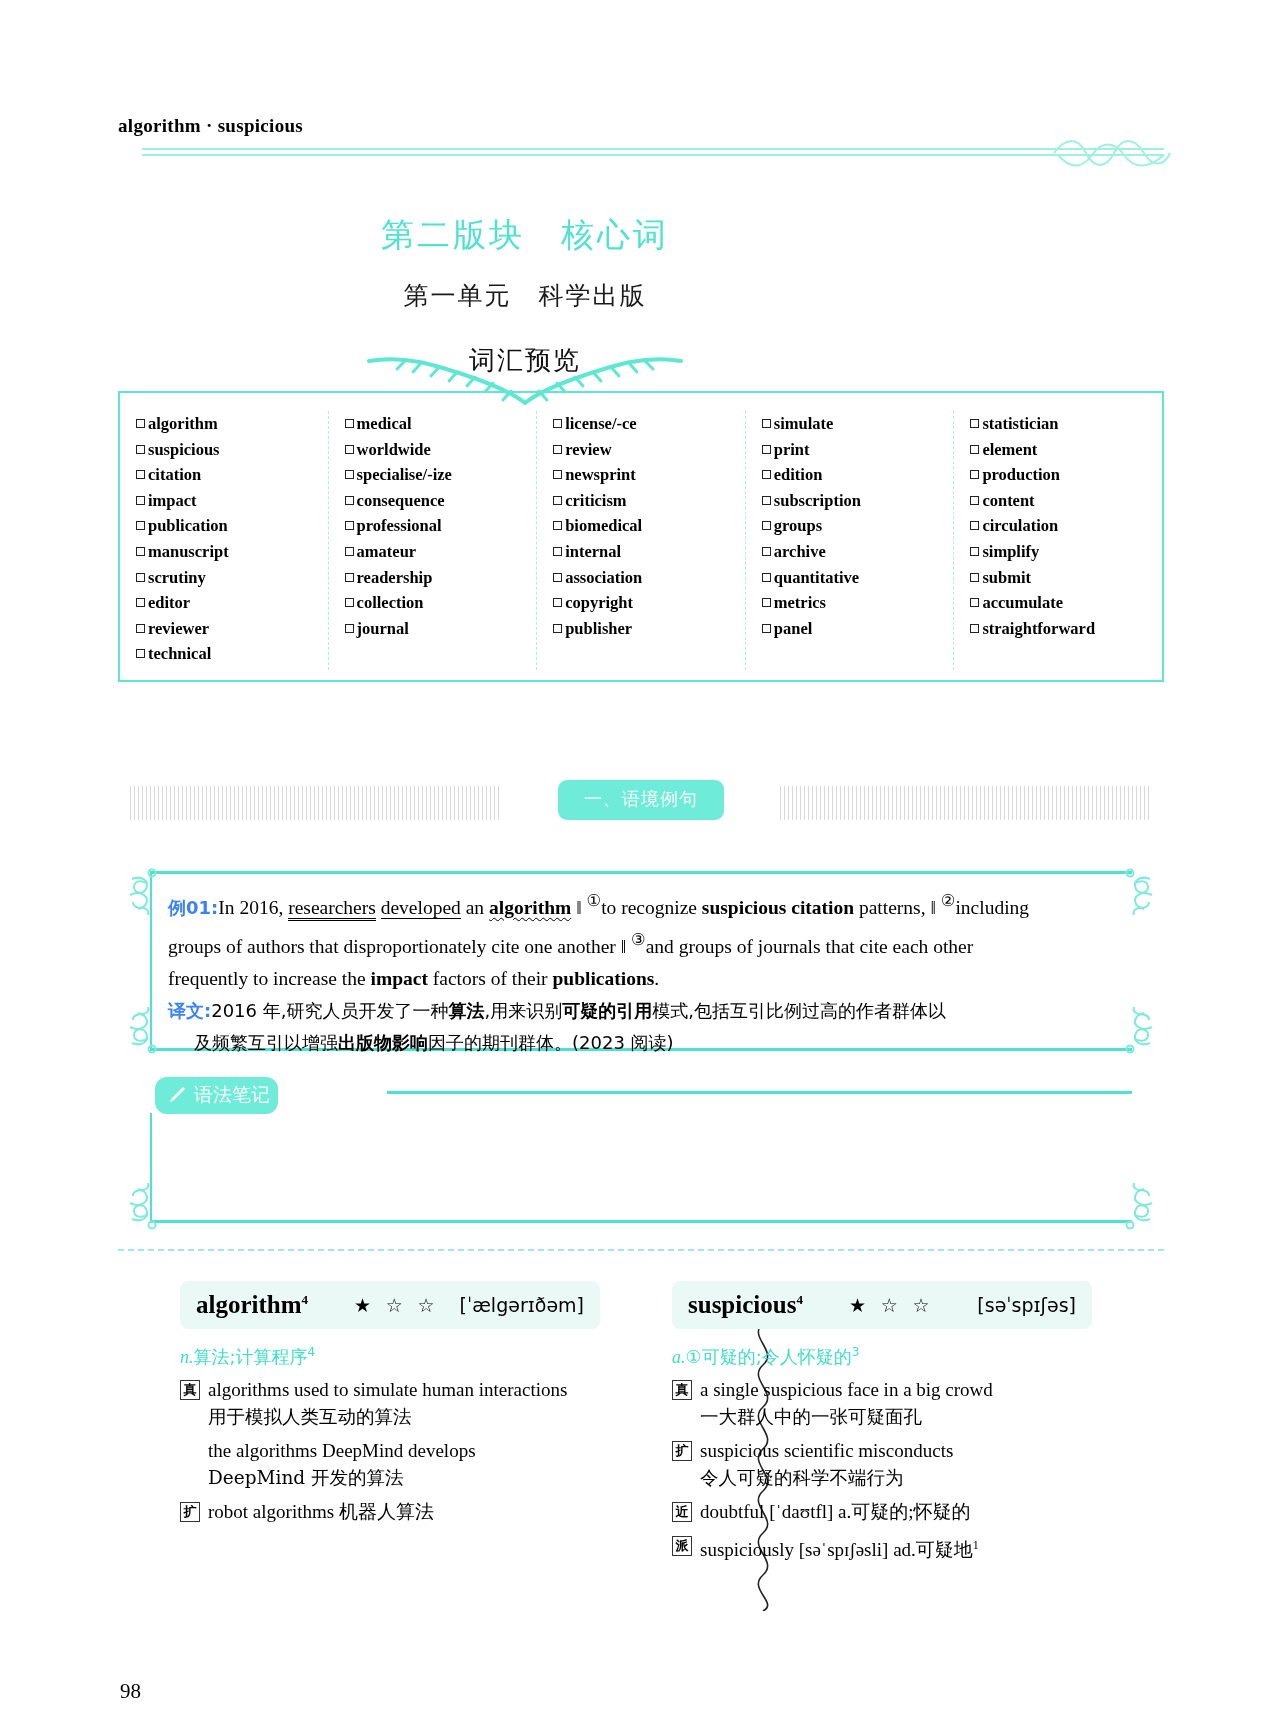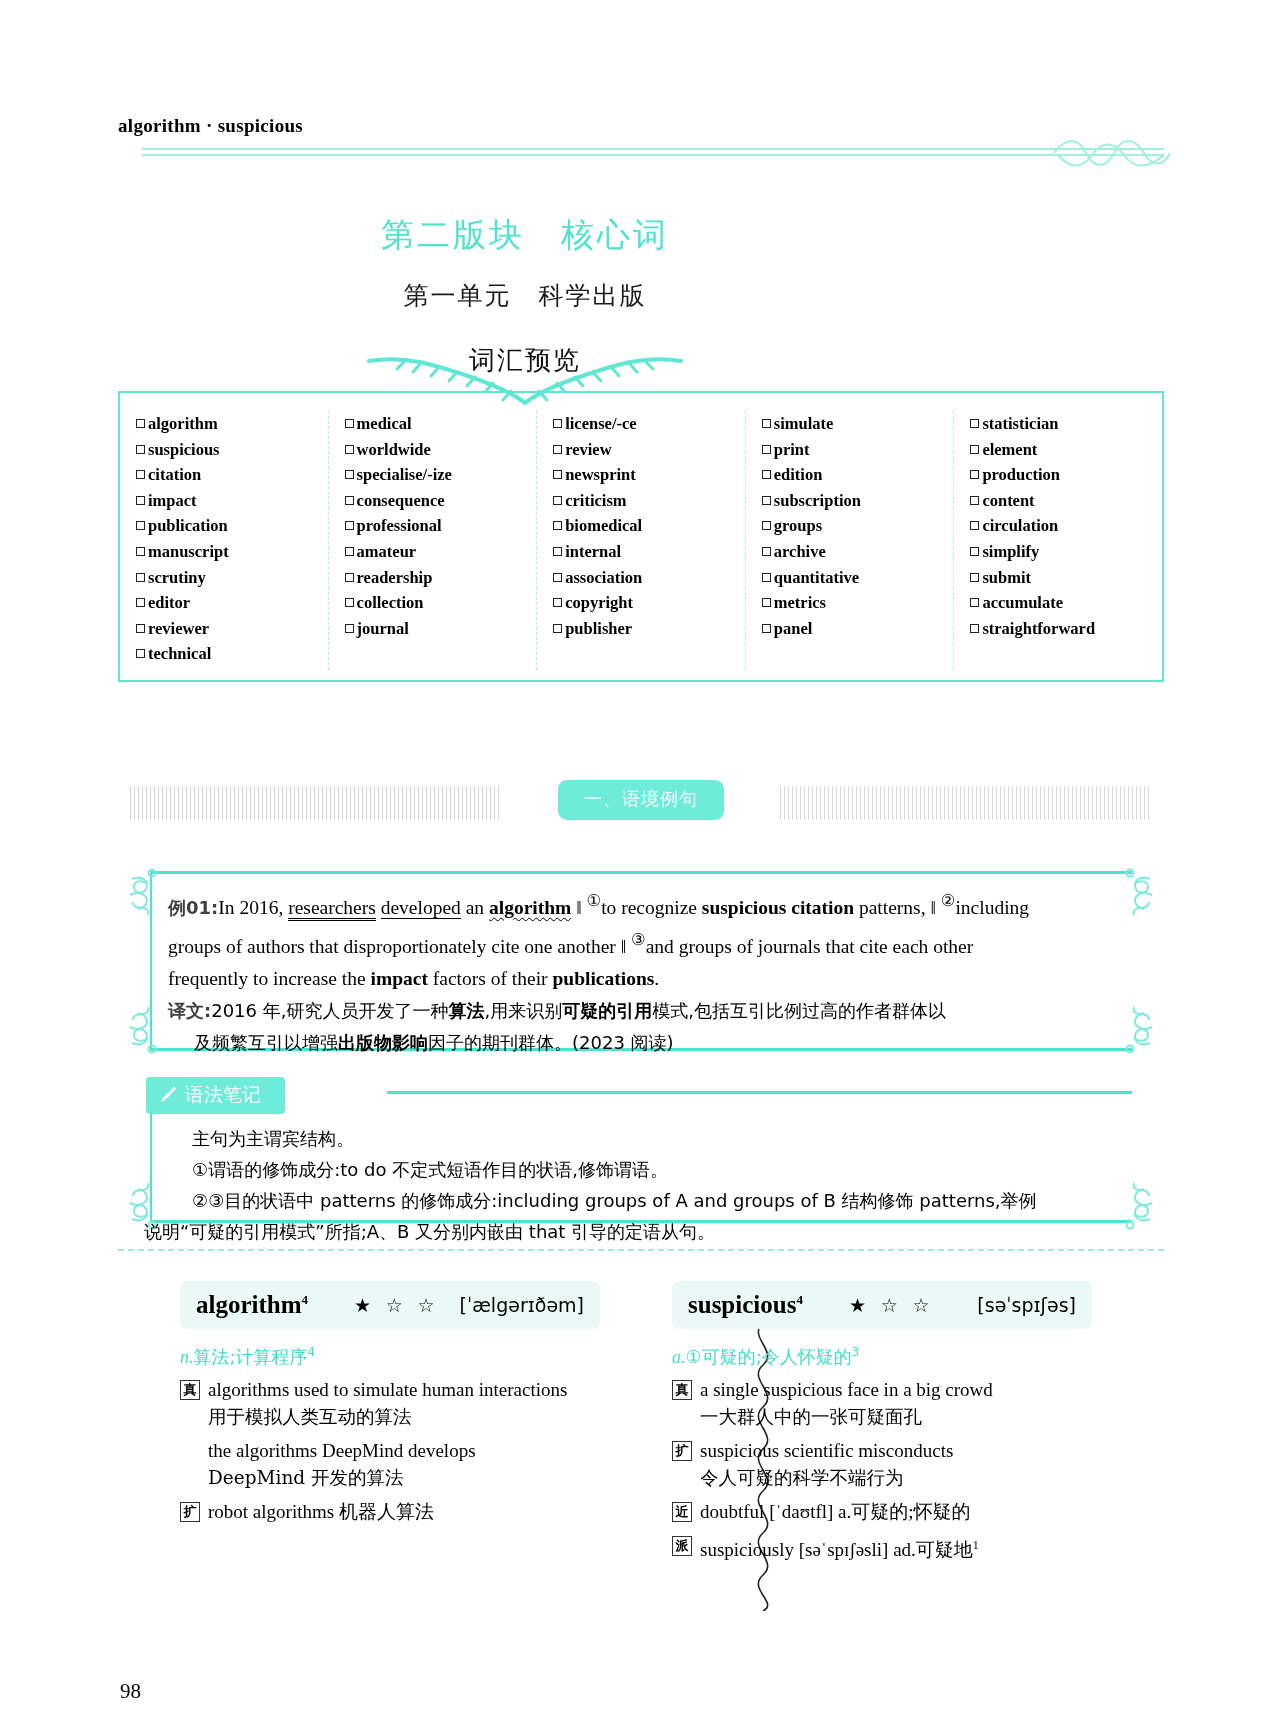--- a/index.html
+++ b/index.html
@@ -108,21 +108,21 @@
   .exbox .left-rule {
     position: absolute; left: 28px; top: 3px; bottom: 3px; width: 2px; background: #4ee3cf;
   }
   .corner { position: absolute; color: #4ee3cf; }
   .ex-body { position: absolute; left: 46px; top: 14px; right: 10px; }
   .ex-line {
     font-family: "Liberation Serif", serif;
     font-size: 19.5px; line-height: 33px;
   }
   .tag-ex {
-    color: #404040; font-weight: bold; font-family: "DejaVu Sans", sans-serif;
+    color: #3b82f6; font-weight: bold; font-family: "DejaVu Sans", sans-serif;
     font-size: 18px;
   }
   .u-dbl { border-bottom: 3px double #000; }
   .u-sgl { border-bottom: 1.5px solid #000; }
   .u-wav {
     text-decoration: underline; text-decoration-style: wavy;
     text-decoration-thickness: 1px; text-underline-offset: 3px;
   }
   b.bk { font-weight: bold; }
   .trans-line {
@@ -138,22 +138,22 @@
   .gbox .top-rule {
     position: absolute; left: 265px; top: 14px; width: 745px; height: 3px; background:#4ee3cf;
   }
   .gbox .bot-rule {
     position: absolute; left: 28px; bottom: 0; width: 982px; height: 3px; background: #4ee3cf;
   }
   .gbox .left-rule {
     position: absolute; left: 28px; top: 36px; bottom: 3px; width: 2px; background: #4ee3cf;
   }
   .gpill {
-    position: absolute; left: 24px; top: 0; background: #6fecd9; color:#fff;
-    border-radius: 4px; padding: 5px 24px 6px 12px;
+    position: absolute; left: 33px; top: 0; background: #6fecd9; color:#fff;
+    border-radius: 12px; padding: 5px 8px 6px 12px;
     font-family: "DejaVu Sans", sans-serif; font-size: 19px;
     display: flex; align-items: center; gap: 7px;
   }
   .g-body { position: absolute; left: 44px; top: 46px; right: 20px; }
   .g-line { font-family: "DejaVu Sans", sans-serif; font-size: 18px; line-height: 31px; }
   .g-ind { text-indent: 26px; }
 
   
   .mid-divider {
     position: absolute; left: 118px; top: 1204px; width: 1046px; height: 0;
@@ -385,26 +385,20 @@
       </g>
     </svg>
     <svg class="corner" style="right:0;bottom:-10px" width="44" height="52" viewBox="0 0 44 52">
       <g fill="none" stroke="#7fe9dc" stroke-width="2" transform="translate(44,0) scale(-1,1)">
         <circle cx="30" cy="44" r="3.5"></circle>
         <path d="M10 38 c10 4 18 -2 14 -10 c-3 -6 -12 -4 -12 2 c0 6 8 8 14 3"></path>
         <path d="M8 22 c10 5 20 -1 16 -9 c-3 -6 -13 -4 -13 2"></path>
         <path d="M16 8 c6 3 12 -1 10 -6"></path>
       </g>
     </svg>
-    <div class="g-body">
-      <div class="g-line g-ind">主句为主谓宾结构。</div>
-      <div class="g-line g-ind">①谓语的修饰成分:to do 不定式短语作目的状语,修饰谓语。</div>
-      <div class="g-line g-ind">②③目的状语中 patterns 的修饰成分:including groups of A and groups of B 结构修饰 patterns,举例</div>
-      <div class="g-line" style="margin-left:-22px">说明“可疑的引用模式”所指;A、B 又分别内嵌由 that 引导的定语从句。</div>
-    </div>
   </div>
 
   <div class="mid-divider"></div>
 
   <div class="entries">
     <svg class="squiggle" width="36" height="330" viewBox="0 0 36 330">
       <path d="M18 0 C 2 14, 34 28, 18 42 C 2 56, 34 70, 18 84 C 2 98, 34 112, 18 126
                C 2 140, 34 154, 18 168 C 2 182, 34 196, 18 210 C 2 224, 34 238, 18 252
                C 2 266, 34 280, 18 294 C 2 308, 34 322, 18 330" fill="none" stroke="#222" stroke-width="1.6"></path>
     </svg>

